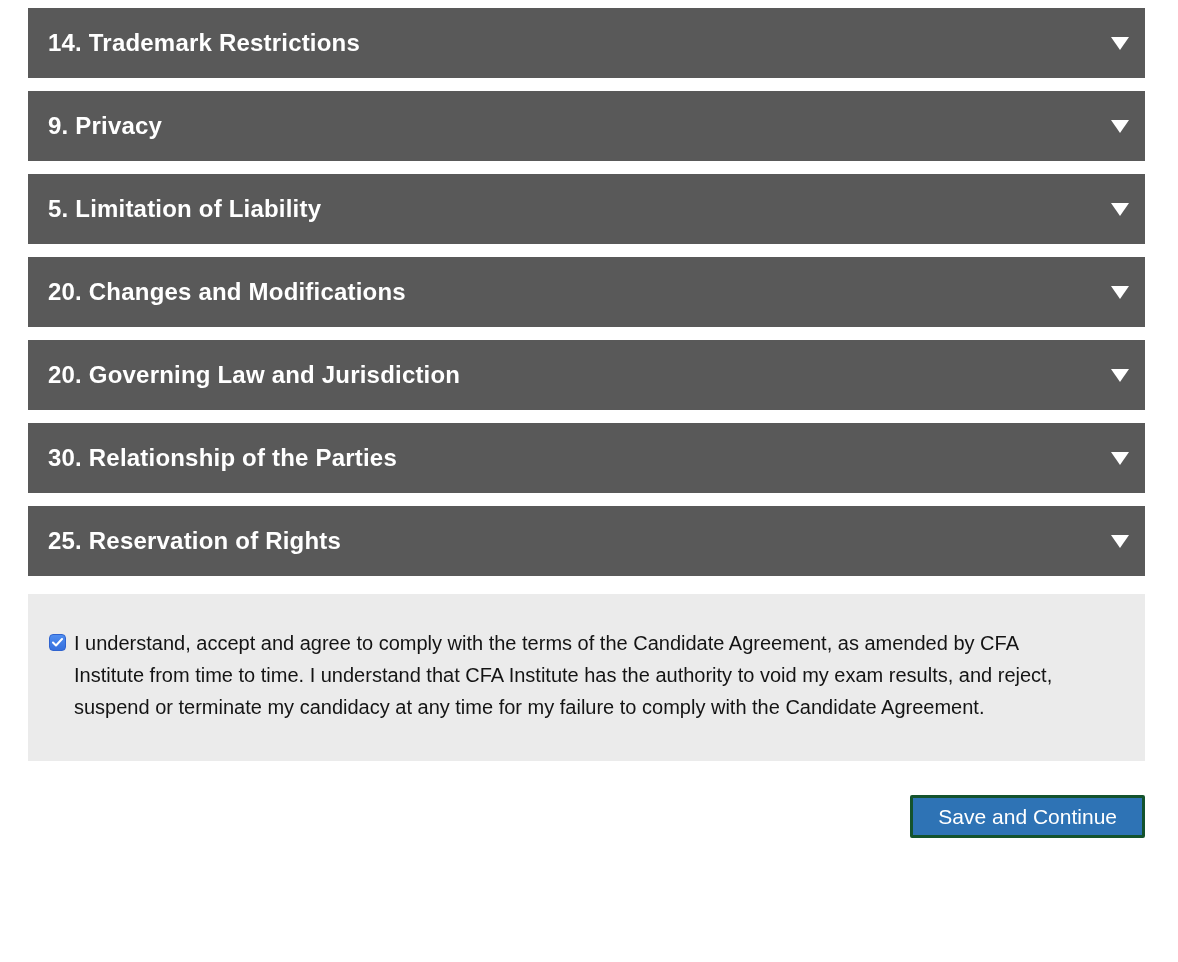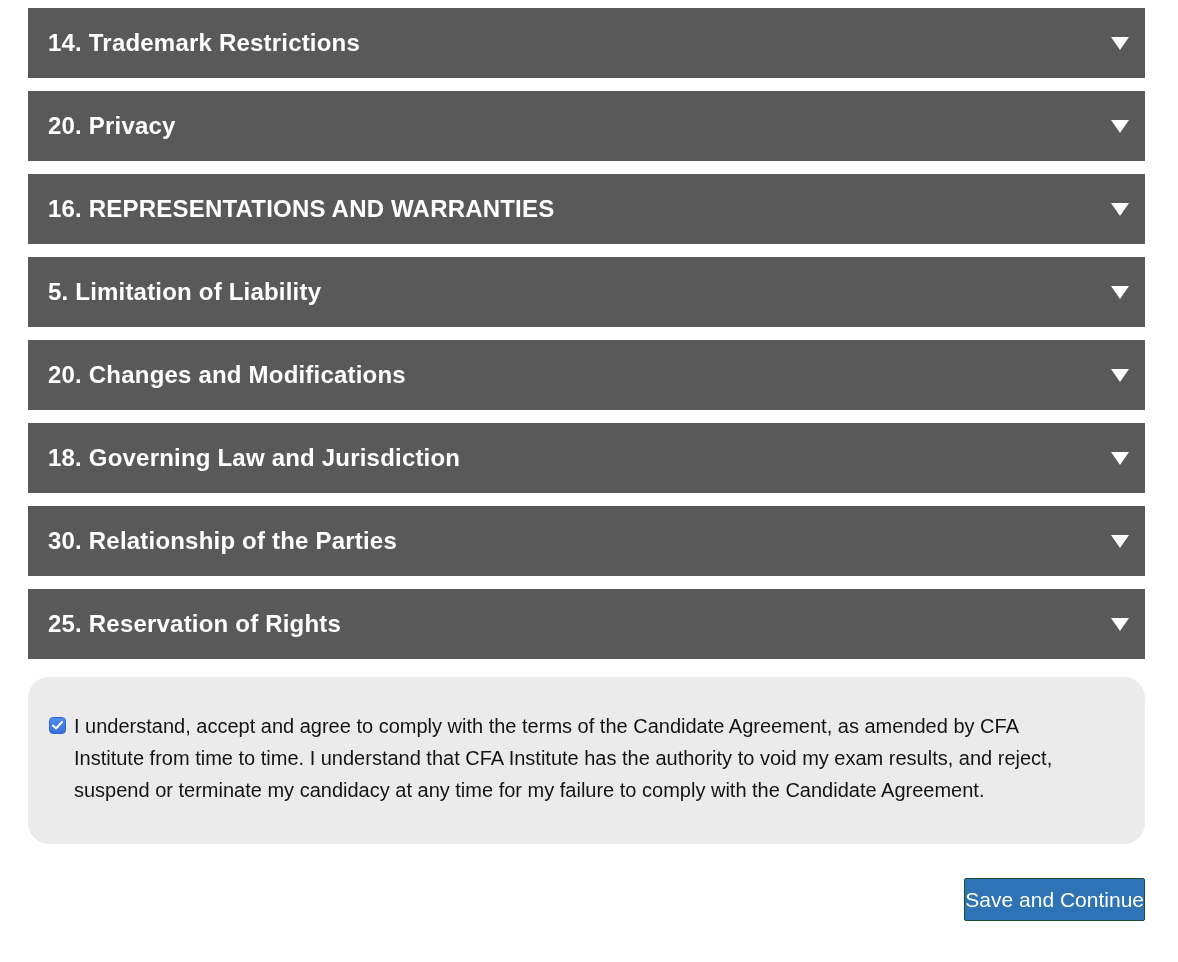--- a/index.html
+++ b/index.html
@@ -42,21 +42,20 @@
     flex: 0 0 auto;
   }
   .agreement-panel {
     margin-top: 18px;
     width: 100%;
     min-height: 167px;
     background: #ebebeb;
     display: flex;
     align-items: flex-start;
     padding: 33px 24px 38px 21px;
-    border-radius: 21px;
   }
   .checkbox {
     width: 17px;
     height: 17px;
     flex: 0 0 auto;
     margin-top: 7px;
     margin-right: 8px;
     border-radius: 4px;
     background: #e8e8e8;
     border: 1px solid #b5b5b5;
@@ -78,63 +77,59 @@
     color: #141414;
   }
   .button-row {
     margin-top: 34px;
     display: flex;
     justify-content: flex-end;
   }
   .save-btn {
     height: 43px;
     background: #2e73b5;
-    border: 1px solid #14532d;
+    border: 3px solid #14532d;
     border-radius: 2px;
     color: #ffffff;
     font-size: 21px;
     font-family: "Liberation Sans", sans-serif;
-    padding: 0 0;
+    padding: 0 25px;
     display: flex;
     align-items: center;
     cursor: pointer;
   }
 </style>
 </head>
 <body>
 
 <div class="page">
 
   <div class="accordion-header">
     <span class="hdr-label">14. Trademark Restrictions</span>
     <span class="chevron"></span>
   </div>
 
   <div class="accordion-header">
-    <span class="hdr-label">20. Privacy</span>
+    <span class="hdr-label">9. Privacy</span>
     <span class="chevron"></span>
   </div>
 
-  <div class="accordion-header">
-    <span class="hdr-label">16. REPRESENTATIONS AND WARRANTIES</span>
-    <span class="chevron"></span>
-  </div>
 
   <div class="accordion-header">
     <span class="hdr-label">5. Limitation of Liability</span>
     <span class="chevron"></span>
   </div>
 
   <div class="accordion-header">
     <span class="hdr-label">20. Changes and Modifications</span>
     <span class="chevron"></span>
   </div>
 
   <div class="accordion-header">
-    <span class="hdr-label">18. Governing Law and Jurisdiction</span>
+    <span class="hdr-label">20. Governing Law and Jurisdiction</span>
     <span class="chevron"></span>
   </div>
 
   <div class="accordion-header">
     <span class="hdr-label">30. Relationship of the Parties</span>
     <span class="chevron"></span>
   </div>
 
   <div class="accordion-header">
     <span class="hdr-label">25. Reservation of Rights</span>

